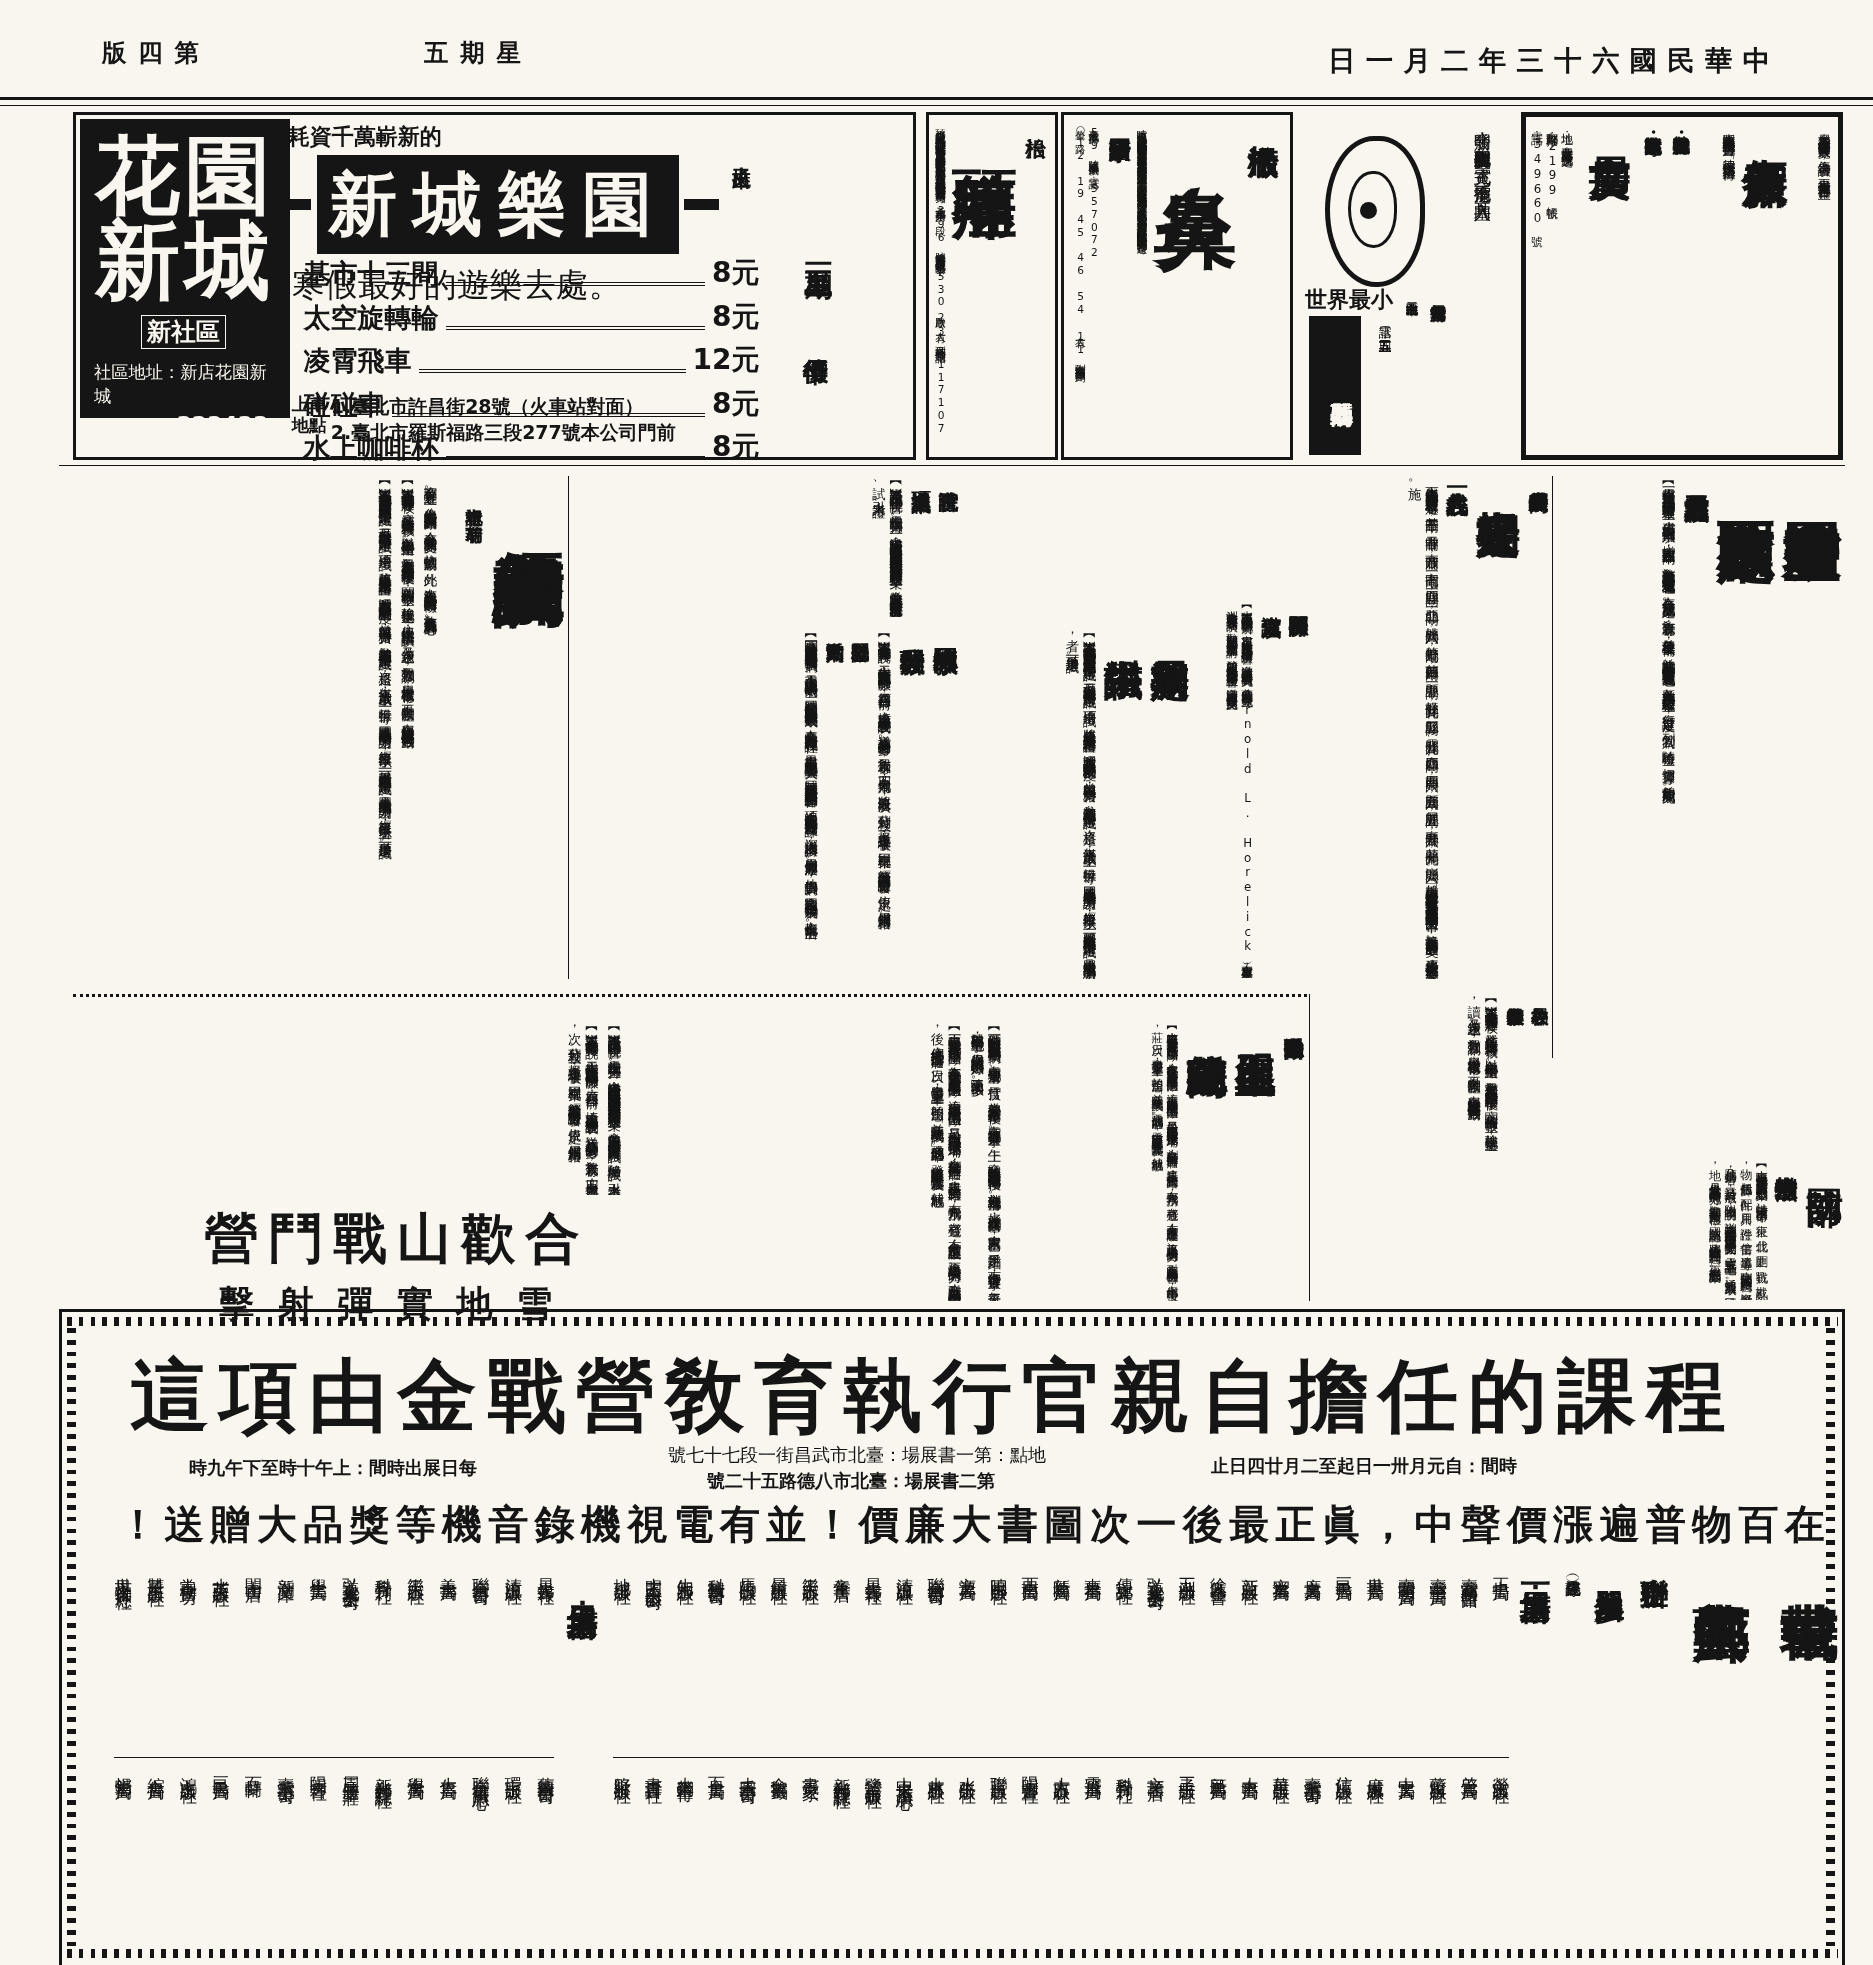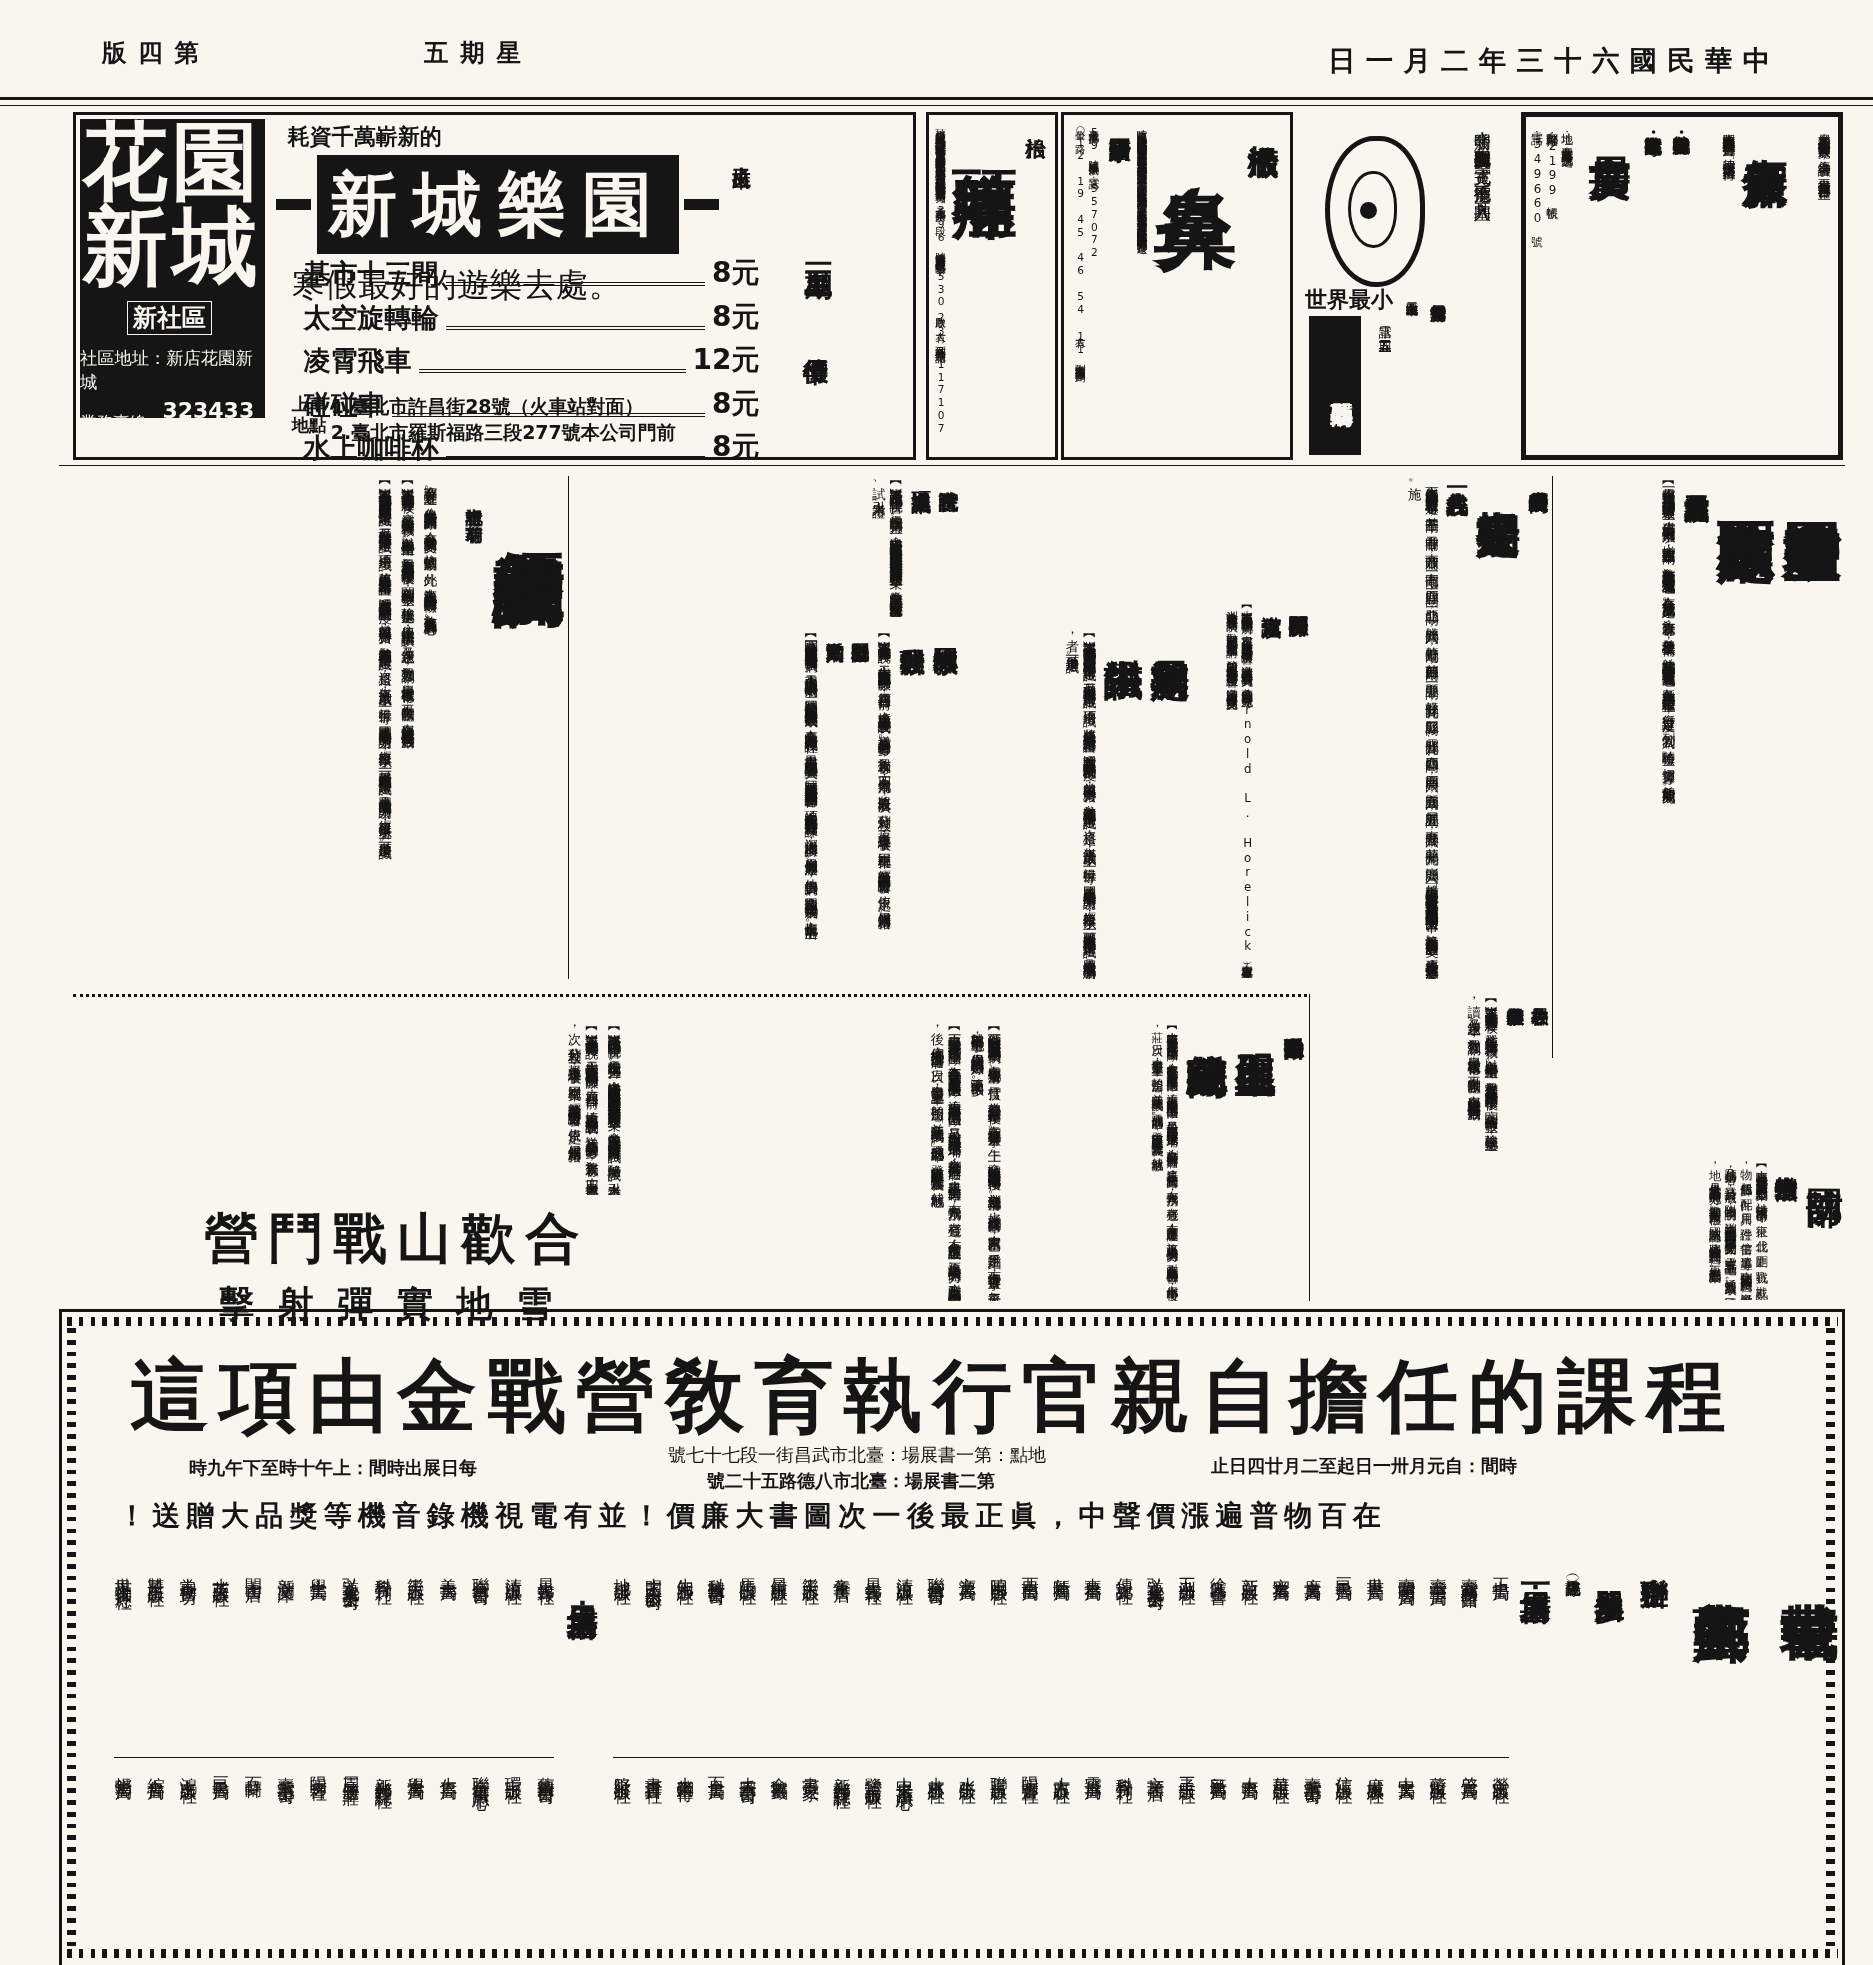--- a/index.html
+++ b/index.html
@@ -39,21 +39,21 @@
 
 <div id="page">
 
   <div class="abs" style="left:102px;top:37px;font-size:24.4px;font-weight:bold;letter-spacing:11.8px;">版四第</div>
   <div class="abs" style="left:424px;top:37px;font-size:24.4px;font-weight:bold;letter-spacing:11.8px;">五期星</div>
   <div class="abs" style="left:1328px;top:43px;font-size:27.5px;font-weight:bold;letter-spacing:10.2px;">日一月二年三十六國民華中</div>
   <div class="rule" style="left:0;top:97px;width:1874px;height:3.1px;"></div>
   <div class="rule" style="left:0;top:105px;width:1874px;height:1.2px;"></div>
 
   <div class="abs box" style="left:73px;top:112px;width:843px;height:348px;background:#f8f6ee;">
-    <div class="abs inv" style="left:3.9px;top:3.9px;width:185px;height:299px;padding:0;box-sizing:border-box;">
+    <div class="abs inv" style="left:3.9px;top:3.9px;width:210px;height:299px;padding:14px;box-sizing:border-box;">
       <div class="serif" style="font-size:85px;font-weight:bold;line-height:1.0;letter-spacing:4.7px;text-align:center;">花園</div>
       <div class="serif" style="font-size:85px;font-weight:bold;line-height:1.0;letter-spacing:4.7px;text-align:center;">新城</div>
       <div style="font-size:24.4px;font-weight:bold;text-align:center;margin-top:11.8px;border:1.6px solid #f8f6ee;width:83px;margin-left:47px;">新社區</div>
       <div style="font-size:17.3px;margin-top:11px;">社區地址：新店花園新城</div>
       <div style="display:flex;align-items:center;margin-top:4.7px;">
         <span style="font-size:16.5px;">業務專線：</span>
         <span style="font-size:22px;font-weight:bold;">
           <div>323433</div>
           <div>936386</div>
         </span>
@@ -245,21 +245,21 @@
   <div class="starstripv" style="left:67px;top:1328px;height:619px;"></div>
   <div class="starstripv" style="left:1826px;top:1328px;height:619px;"></div>
 
   <div class="abs serif" style="left:130px;top:1344px;font-size:79px;font-weight:bold;letter-spacing:10.2px;white-space:nowrap;">這項由金戰營敎育執行官親自擔任的課程</div>
 
   <div class="abs" style="left:1211px;top:1454px;font-size:18px;font-weight:bold;">止日四廿月二至起日一卅月元自：間時</div>
   <div class="abs" style="left:668px;top:1443px;font-size:18px;font-weight:normal;text-align:center;">號七十七段一街昌武市北臺：場展書一第：點地</div>
   <div class="abs" style="left:707px;top:1469px;font-size:18px;font-weight:bold;">號二十五路德八市北臺：場展書二第</div>
   <div class="abs" style="left:189px;top:1456px;font-size:18px;font-weight:bold;">時九午下至時十午上：間時出展日每</div>
 
-  <div class="abs serif" style="left:118px;top:1497px;font-size:28px;font-weight:bold;letter-spacing:6.3px;white-space:nowrap;text-align:center;">！送贈大品獎等機音錄機視電有並！價廉大書圖次一後最正眞，中聲價漲遍普物百在</div>
+  <div class="abs serif" style="left:118px;top:1497px;font-size:40px;font-weight:bold;letter-spacing:6.3px;white-space:nowrap;text-align:center;">！送贈大品獎等機音錄機視電有並！價廉大書圖次一後最正眞，中聲價漲遍普物百在</div>
 
   <div class="abs v" style="left:1627px;top:1556px;height:393px;">
     <div class="serif" style="font-size:58px;font-weight:bold;margin-left:10.2px;">中華書城</div>
     <div class="serif" style="font-size:58px;font-weight:bold;margin-left:10.2px;">中興藝廊</div>
     <div style="font-size:28px;font-weight:bold;margin-left:7.9px;">聯合主辦</div>
   </div>
   <div class="abs v" style="left:1562px;top:1568px;height:377px;">
     <div style="font-size:30px;font-weight:bold;margin-left:5.5px;">參加展出單位</div>
     <div style="font-size:15.7px;">（依登記先後爲序）</div>
   </div>

